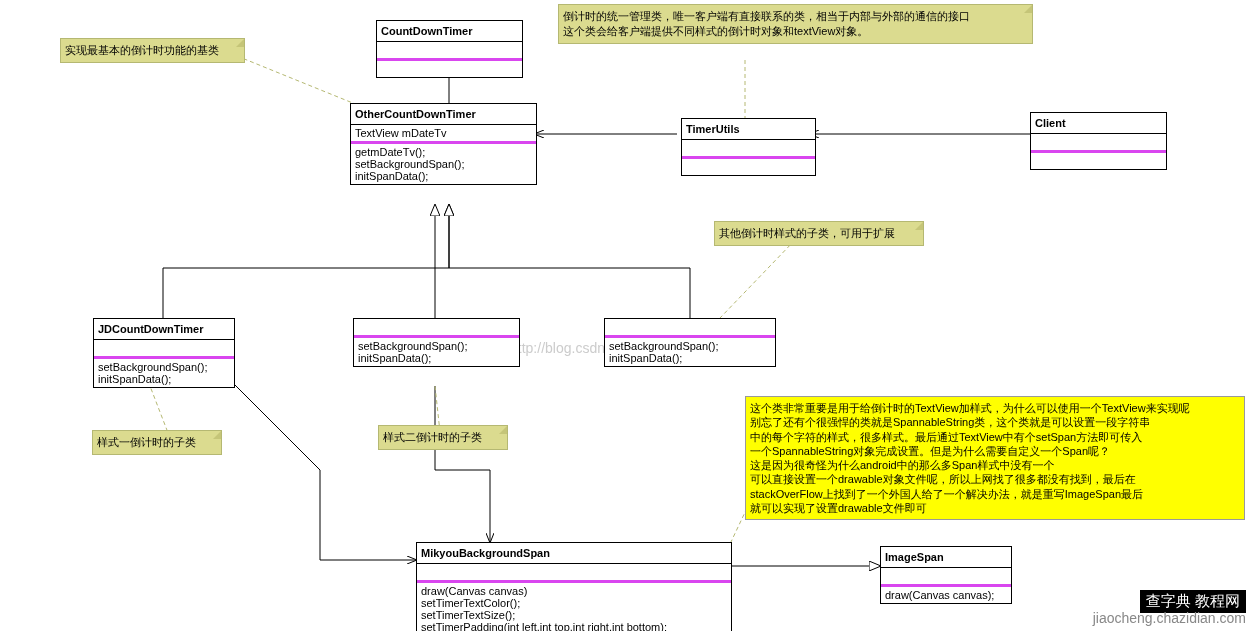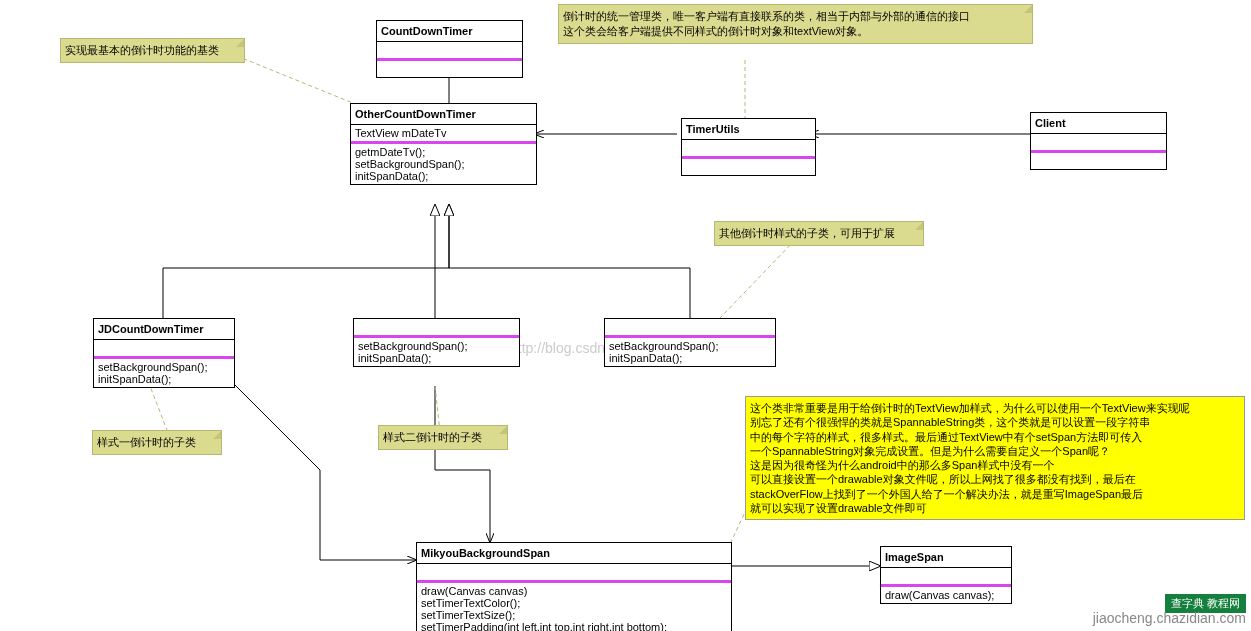--- a/index.html
+++ b/index.html
@@ -113,14 +113,14 @@
 <div class="note" style="left:378px;top:425px;width:120px"><div class="corner"></div><span>样式二倒计时的子类</span></div>
 <div class="note y" style="left:745px;top:396px;width:490px;white-space:pre-line;line-height:1.3"><span>这个类非常重要是用于给倒计时的TextView加样式，为什么可以使用一个TextView来实现呢
 别忘了还有个很强悍的类就是SpannableString类，这个类就是可以设置一段字符串
 中的每个字符的样式，很多样式。最后通过TextView中有个setSpan方法即可传入
 一个SpannableString对象完成设置。但是为什么需要自定义一个Span呢？
 这是因为很奇怪为什么android中的那么多Span样式中没有一个
 可以直接设置一个drawable对象文件呢，所以上网找了很多都没有找到，最后在
 stackOverFlow上找到了一个外国人给了一个解决办法，就是重写ImageSpan最后
 就可以实现了设置drawable文件即可</span></div>
 
-<div style="position:absolute;right:5px;bottom:18px;background:#15803d;color:#fff;padding:2px 6px;font-size:11px">查字典 教程网</div>
+<div style="position:absolute;right:5px;bottom:18px;background:#000000;color:#fff;padding:2px 6px;font-size:15px">查字典 教程网</div>
 <div class="watermark">jiaocheng.chazidian.com</div>
 
 </body></html>

